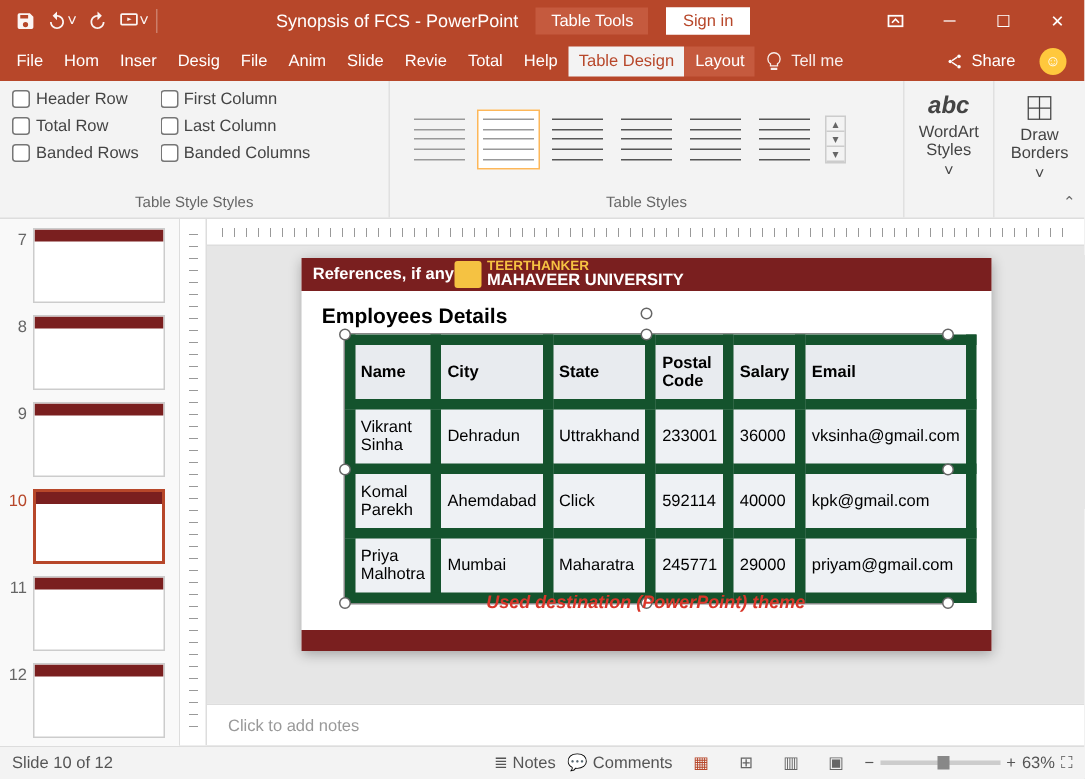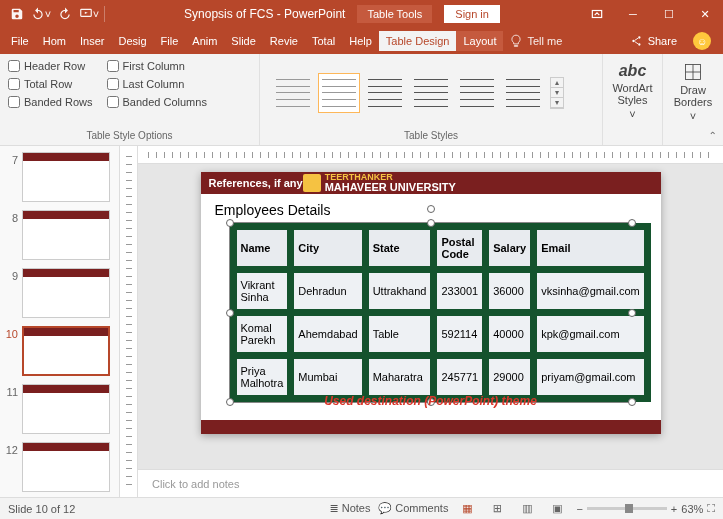--- a/index.html
+++ b/index.html
@@ -51,21 +51,21 @@
 .canvas-wrap{flex:1;display:flex;flex-direction:column;overflow:hidden}
 .rulerH{height:18px;background:#fff;border-bottom:1px solid #ddd;position:relative}
 .rulerH::before{content:"";position:absolute;left:10px;right:10px;top:6px;height:6px;background:repeating-linear-gradient(to right,#999 0,#999 1px,transparent 1px,transparent 8px)}
 .canvas{flex:1;overflow:auto;padding:8px;display:flex;justify-content:center}
 .slide{width:460px;height:262px;background:#fff;box-shadow:0 2px 8px rgba(0,0,0,.3);position:relative}
 .slide-hdr{background:#7A1F1F;color:#fff;height:22px;display:flex;align-items:center;padding:0 8px;font-size:10px;font-weight:bold}
 .uni-logo{display:flex;align-items:center;gap:4px}
 .uni-badge{width:18px;height:18px;background:#F5C242;border-radius:2px}
 .uni-text{font-size:8px;line-height:1}
 .uni-text b{color:#F5C242;font-size:9px}
-.slide-title{font-weight:normal;font-size:14px;color:#000;padding:8px 14px 4px}
+.slide-title{font-weight:bold;font-size:14px;color:#000;padding:8px 14px 4px}
 .tbl-sel{position:absolute;left:28px;top:50px;right:28px;border:1px solid #888}
 .handle{width:8px;height:8px;background:#fff;border:1px solid #666;border-radius:50%;position:absolute}
 .h-tl{top:-4px;left:-4px}.h-tm{top:-4px;left:50%;margin-left:-4px}.h-tr{top:-4px;right:-4px}
 .h-ml{top:50%;left:-4px;margin-top:-4px}.h-mr{top:50%;right:-4px;margin-top:-4px}
 .h-bl{bottom:-4px;left:-4px}.h-bm{bottom:-4px;left:50%;margin-left:-4px}.h-br{bottom:-4px;right:-4px}
 .rot{top:-18px;left:50%;margin-left:-4px;border-radius:50%}
 .data-tbl{width:100%;border-collapse:collapse;font-size:8px;background:#EEF1F4}
 .data-tbl th,.data-tbl td{border:7px solid #14532d;padding:6px 4px;text-align:left}
 .data-tbl th{font-weight:bold;background:#E8EBEF}
 .caption{position:absolute;bottom:26px;left:0;right:0;text-align:center;color:#D9362A;font-weight:bold;font-style:italic;font-size:12px}
@@ -178,21 +178,21 @@
     <label class="chk">
             <input type="checkbox" style="">
             <span>Last Column</span>
           </label>
     <label class="chk">
             <input type="checkbox" style="">
             <span>Banded Columns</span>
           </label>
    </div>
   </div>
-  <div class="rgroup-label">Table Style Options</div>
+  <div class="rgroup-label">Table Style Styles</div>
  </div>
  <div class="rgroup" style="flex:1">
   <div class="ts-body">
    <div class="style-thumb">
           <div class="r"></div>
           <div class="r"></div>
           <div class="r"></div>
           <div class="r"></div>
           <div class="r"></div>
         </div>
@@ -335,21 +335,21 @@
                   <td>Vikrant Sinha</td>
                   <td>Dehradun</td>
                   <td>Uttrakhand</td>
                   <td>233001</td>
                   <td>36000</td>
                   <td>vksinha@gmail.com</td>
                 </tr>
       <tr>
                   <td>Komal Parekh</td>
                   <td>Ahemdabad</td>
-                  <td>Table</td>
+                  <td>Click</td>
                   <td>592114</td>
                   <td>40000</td>
                   <td>kpk@gmail.com</td>
                 </tr>
       <tr>
                   <td>Priya Malhotra</td>
                   <td>Mumbai</td>
                   <td>Maharatra</td>
                   <td>245771</td>
                   <td>29000</td>

